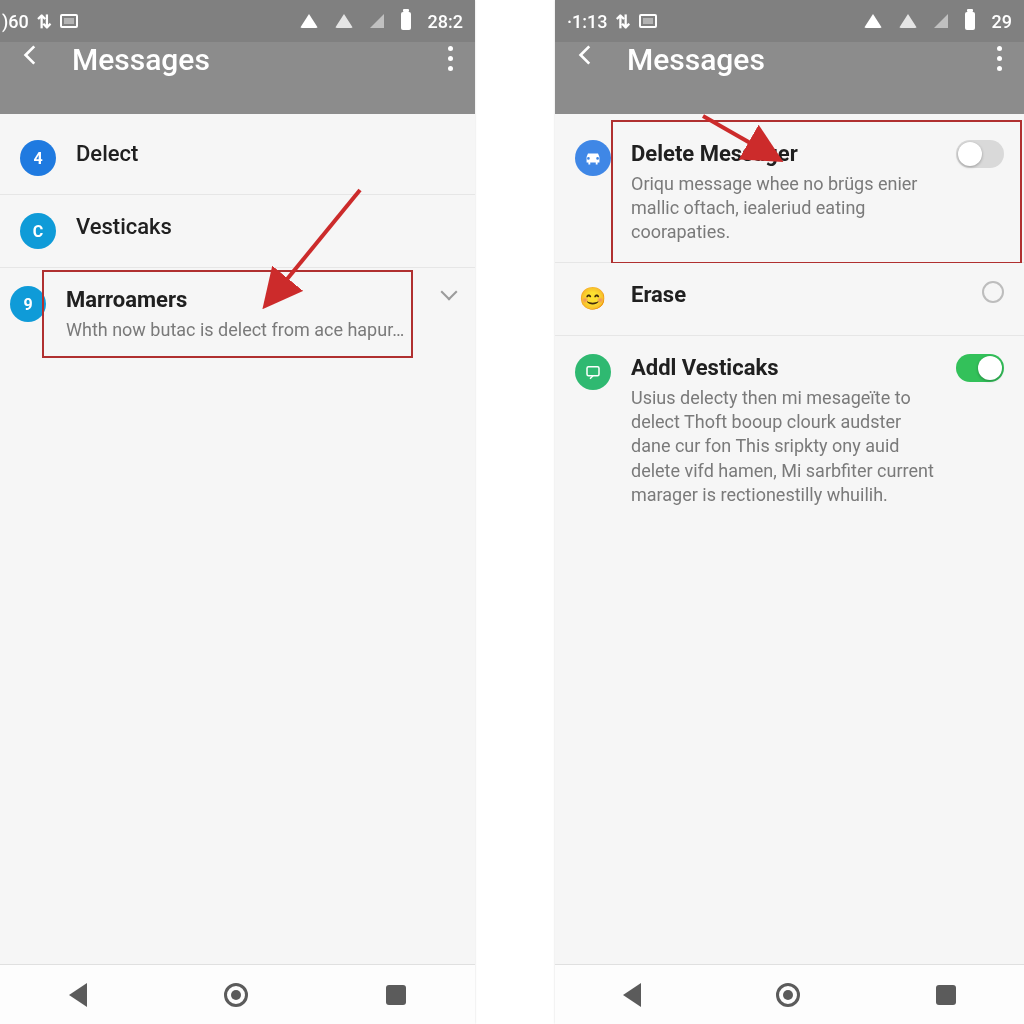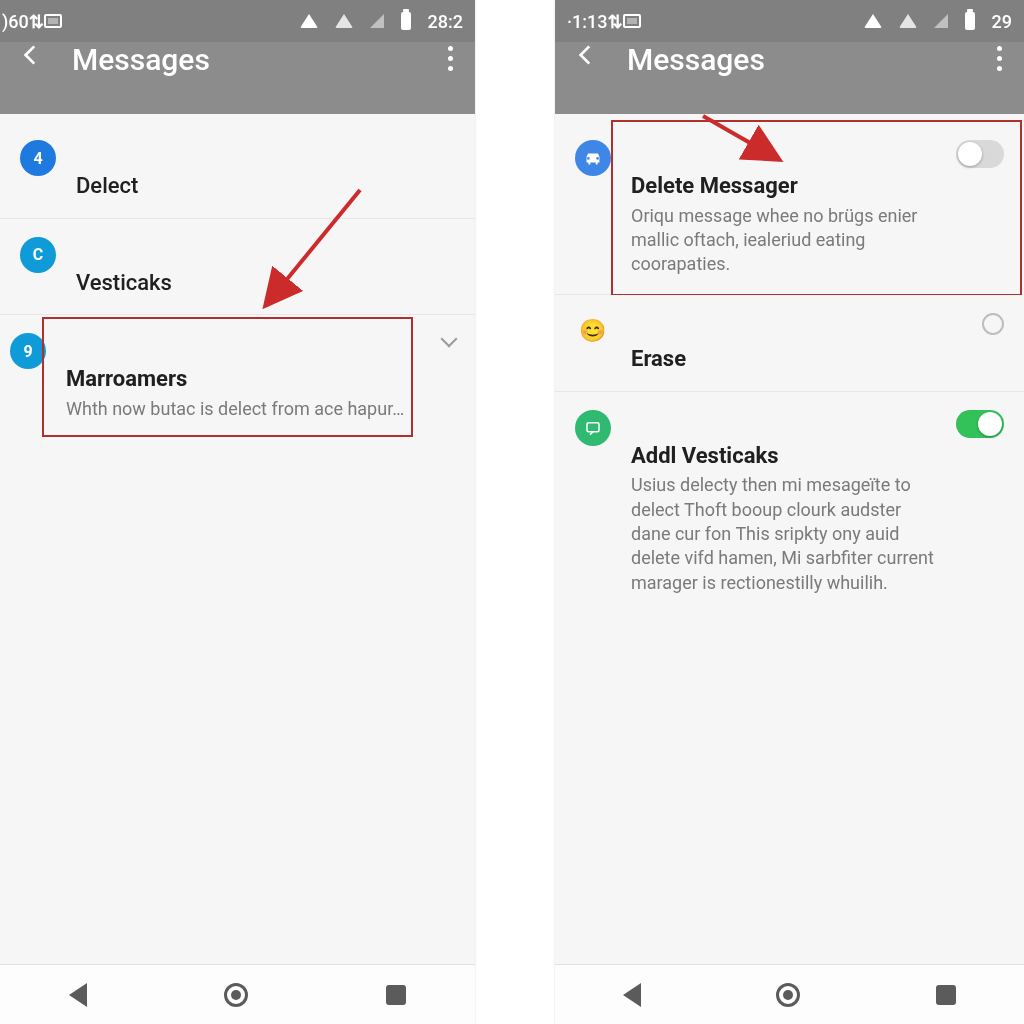--- a/index.html
+++ b/index.html
@@ -28,21 +28,21 @@
 .statusbar {
   height: 42px;
   background: #808080;
   color: #fff;
   display: flex;
   align-items: center;
   padding: 0 12px;
   font-size: 18px;
   font-weight: 500;
 }
-.status-left { display:flex; align-items:center; }
+.status-left { display:flex; align-items:center; gap:8px; }
 .status-right { margin-left:auto; display:flex; align-items:center; gap:17px; }
 .status-box { width:18px; height:14px; border:2px solid #fff; border-radius:2px; position:relative; }
 .status-box::after{content:"";position:absolute;inset:2px;background:#fff;opacity:.4;}
 .wifi-icon { width:0;height:0;border-left:9px solid transparent;border-right:9px solid transparent;border-bottom:14px solid #fff; border-radius:2px;}
 .signal-icon{ width:0;height:0;border-left:14px solid transparent;border-bottom:14px solid rgba(255,255,255,.5);}
 .batt-icon{ width:10px;height:18px;background:#fff;border-radius:2px;position:relative;}
 .batt-icon::before{content:"";position:absolute;top:-3px;left:2px;width:6px;height:3px;background:#fff;border-radius:1px;}
 .zigzag{ font-weight:bold; }
 
 .appbar {
@@ -69,21 +69,21 @@
   border-bottom:1px solid #e6e6e6;
   position:relative;
   background:#f6f6f6;
 }
 .row:last-child{border-bottom:none;}
 .row .slot-icon{
   width:36px;height:36px;border-radius:50%;
   display:flex;align-items:center;justify-content:center;
   margin-right:20px; flex:none; color:#fff; font-weight:700;
 }
-.row .texts{ flex:1; min-width:0;margin-top:32px; }
+.row .texts{ flex:1; min-width:0; }
 .row .title{ font-size:22px; color:#202020; font-weight:500; line-height:1.25;}
 .row .title.bold{ font-weight:700; }
 .row .sub{ font-size:18px; color:#7a7a7a; margin-top:4px; line-height:1.35;}
 .row .trailing{ margin-left:12px; flex:none; display:flex;align-items:center;}
 .chevron{ width:12px;height:12px;border-right:2px solid #9b9b9b;border-bottom:2px solid #9b9b9b;transform:rotate(45deg);}
 .radio{ width:22px;height:22px;border:2px solid #bdbdbd;border-radius:50%;}
 .switch{ width:48px;height:28px;border-radius:14px;position:relative;}
 .switch::after{content:"";position:absolute;top:2px;width:24px;height:24px;border-radius:50%;background:#fff;box-shadow:0 1px 3px rgba(0,0,0,.3);}
 .switch.off{ background:#d9d9d9;}
 .switch.off::after{ left:2px;}

